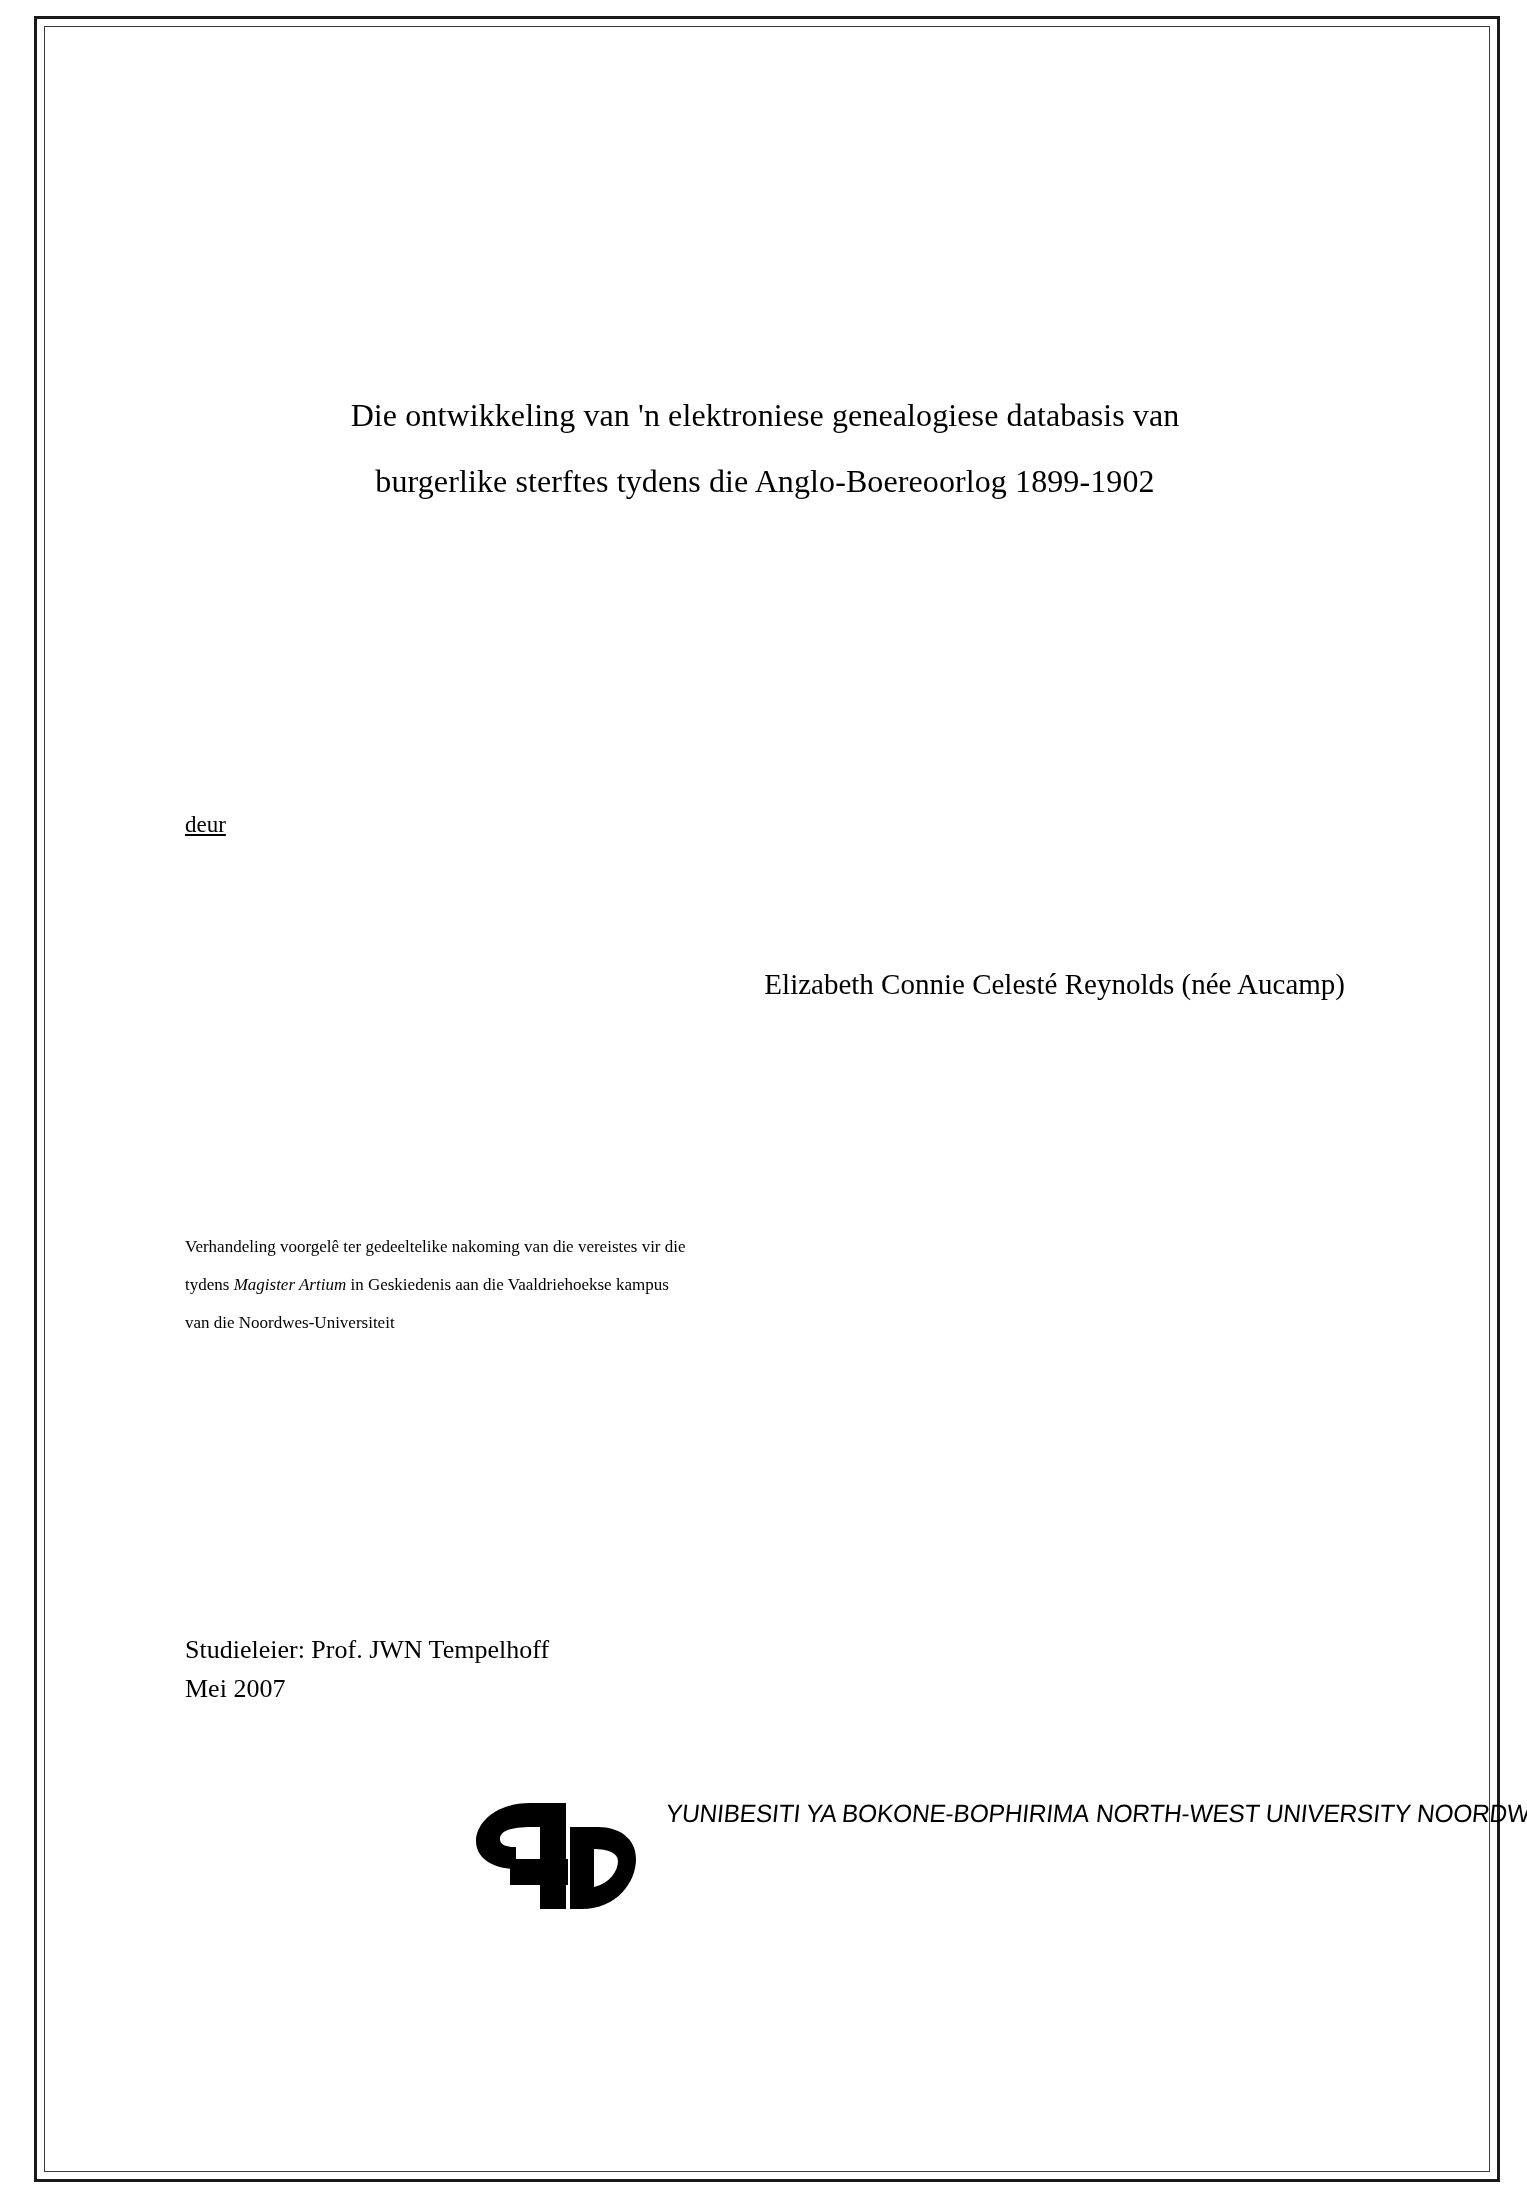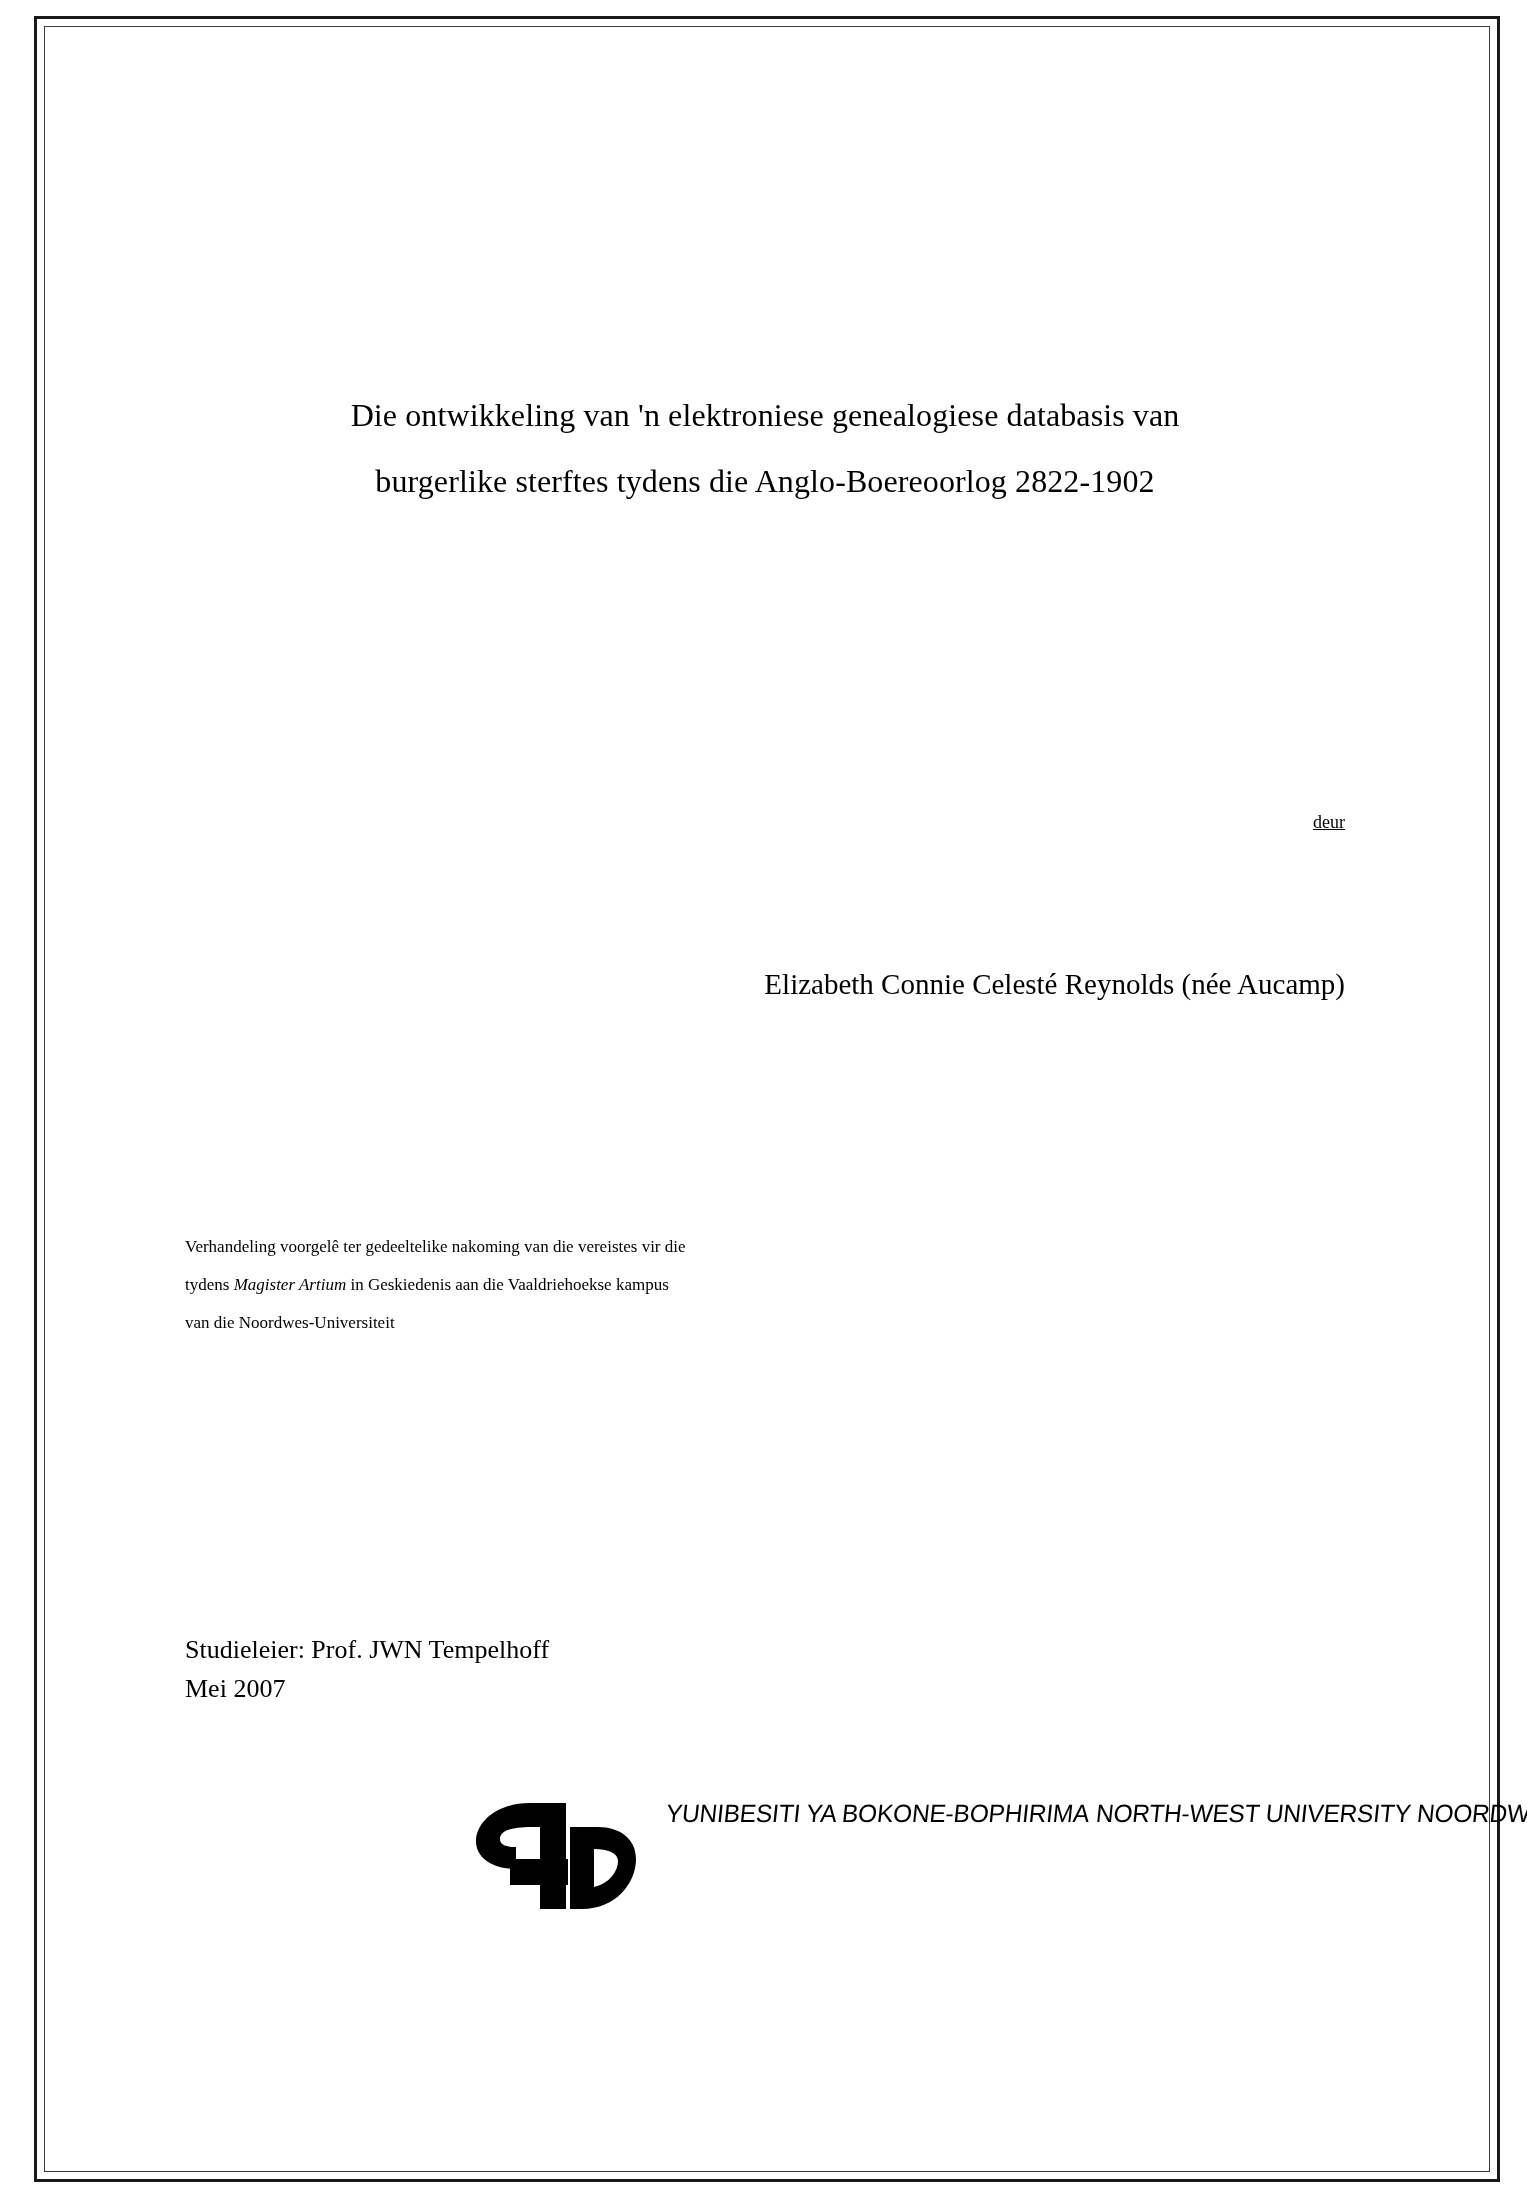--- a/index.html
+++ b/index.html
@@ -56,22 +56,22 @@
   .title-line {
     font-size: 32px;
     line-height: 66px;
     letter-spacing: 0.1px;
   }
   .deur {
     position: absolute;
     top: 812px;
     left: 0;
     width: 1160px;
-    text-align: right;
-    font-size: 18px;
+    text-align: left;
+    font-size: 23px;
     text-decoration: underline;
   }
   .author {
     position: absolute;
     top: 968px;
     left: 0;
     width: 1160px;
     text-align: right;
     font-size: 29px;
   }
@@ -133,21 +133,21 @@
 
 <div class="page">
 
   <div class="scan-frame"></div>
   <div class="scan-frame-inner"></div>
 
   <div class="content">
 
     <div class="title-block">
       <div class="title-line">Die ontwikkeling van 'n elektroniese genealogiese databasis van</div>
-      <div class="title-line">burgerlike sterftes tydens die Anglo-Boereoorlog 2822-1902</div>
+      <div class="title-line">burgerlike sterftes tydens die Anglo-Boereoorlog 1899-1902</div>
     </div>
 
     <div class="deur">deur</div>
 
     <div class="author">Elizabeth Connie Celesté Reynolds (née Aucamp)</div>
 
     <div class="statement">
       <div class="just">Verhandeling voorgelê ter gedeeltelike nakoming van die vereistes vir die</div>
       <div><span>tydens </span><em>Magister Artium</em><span> in Geskiedenis aan die Vaaldriehoekse kampus</span></div>
       <div>van die Noordwes-Universiteit</div>

